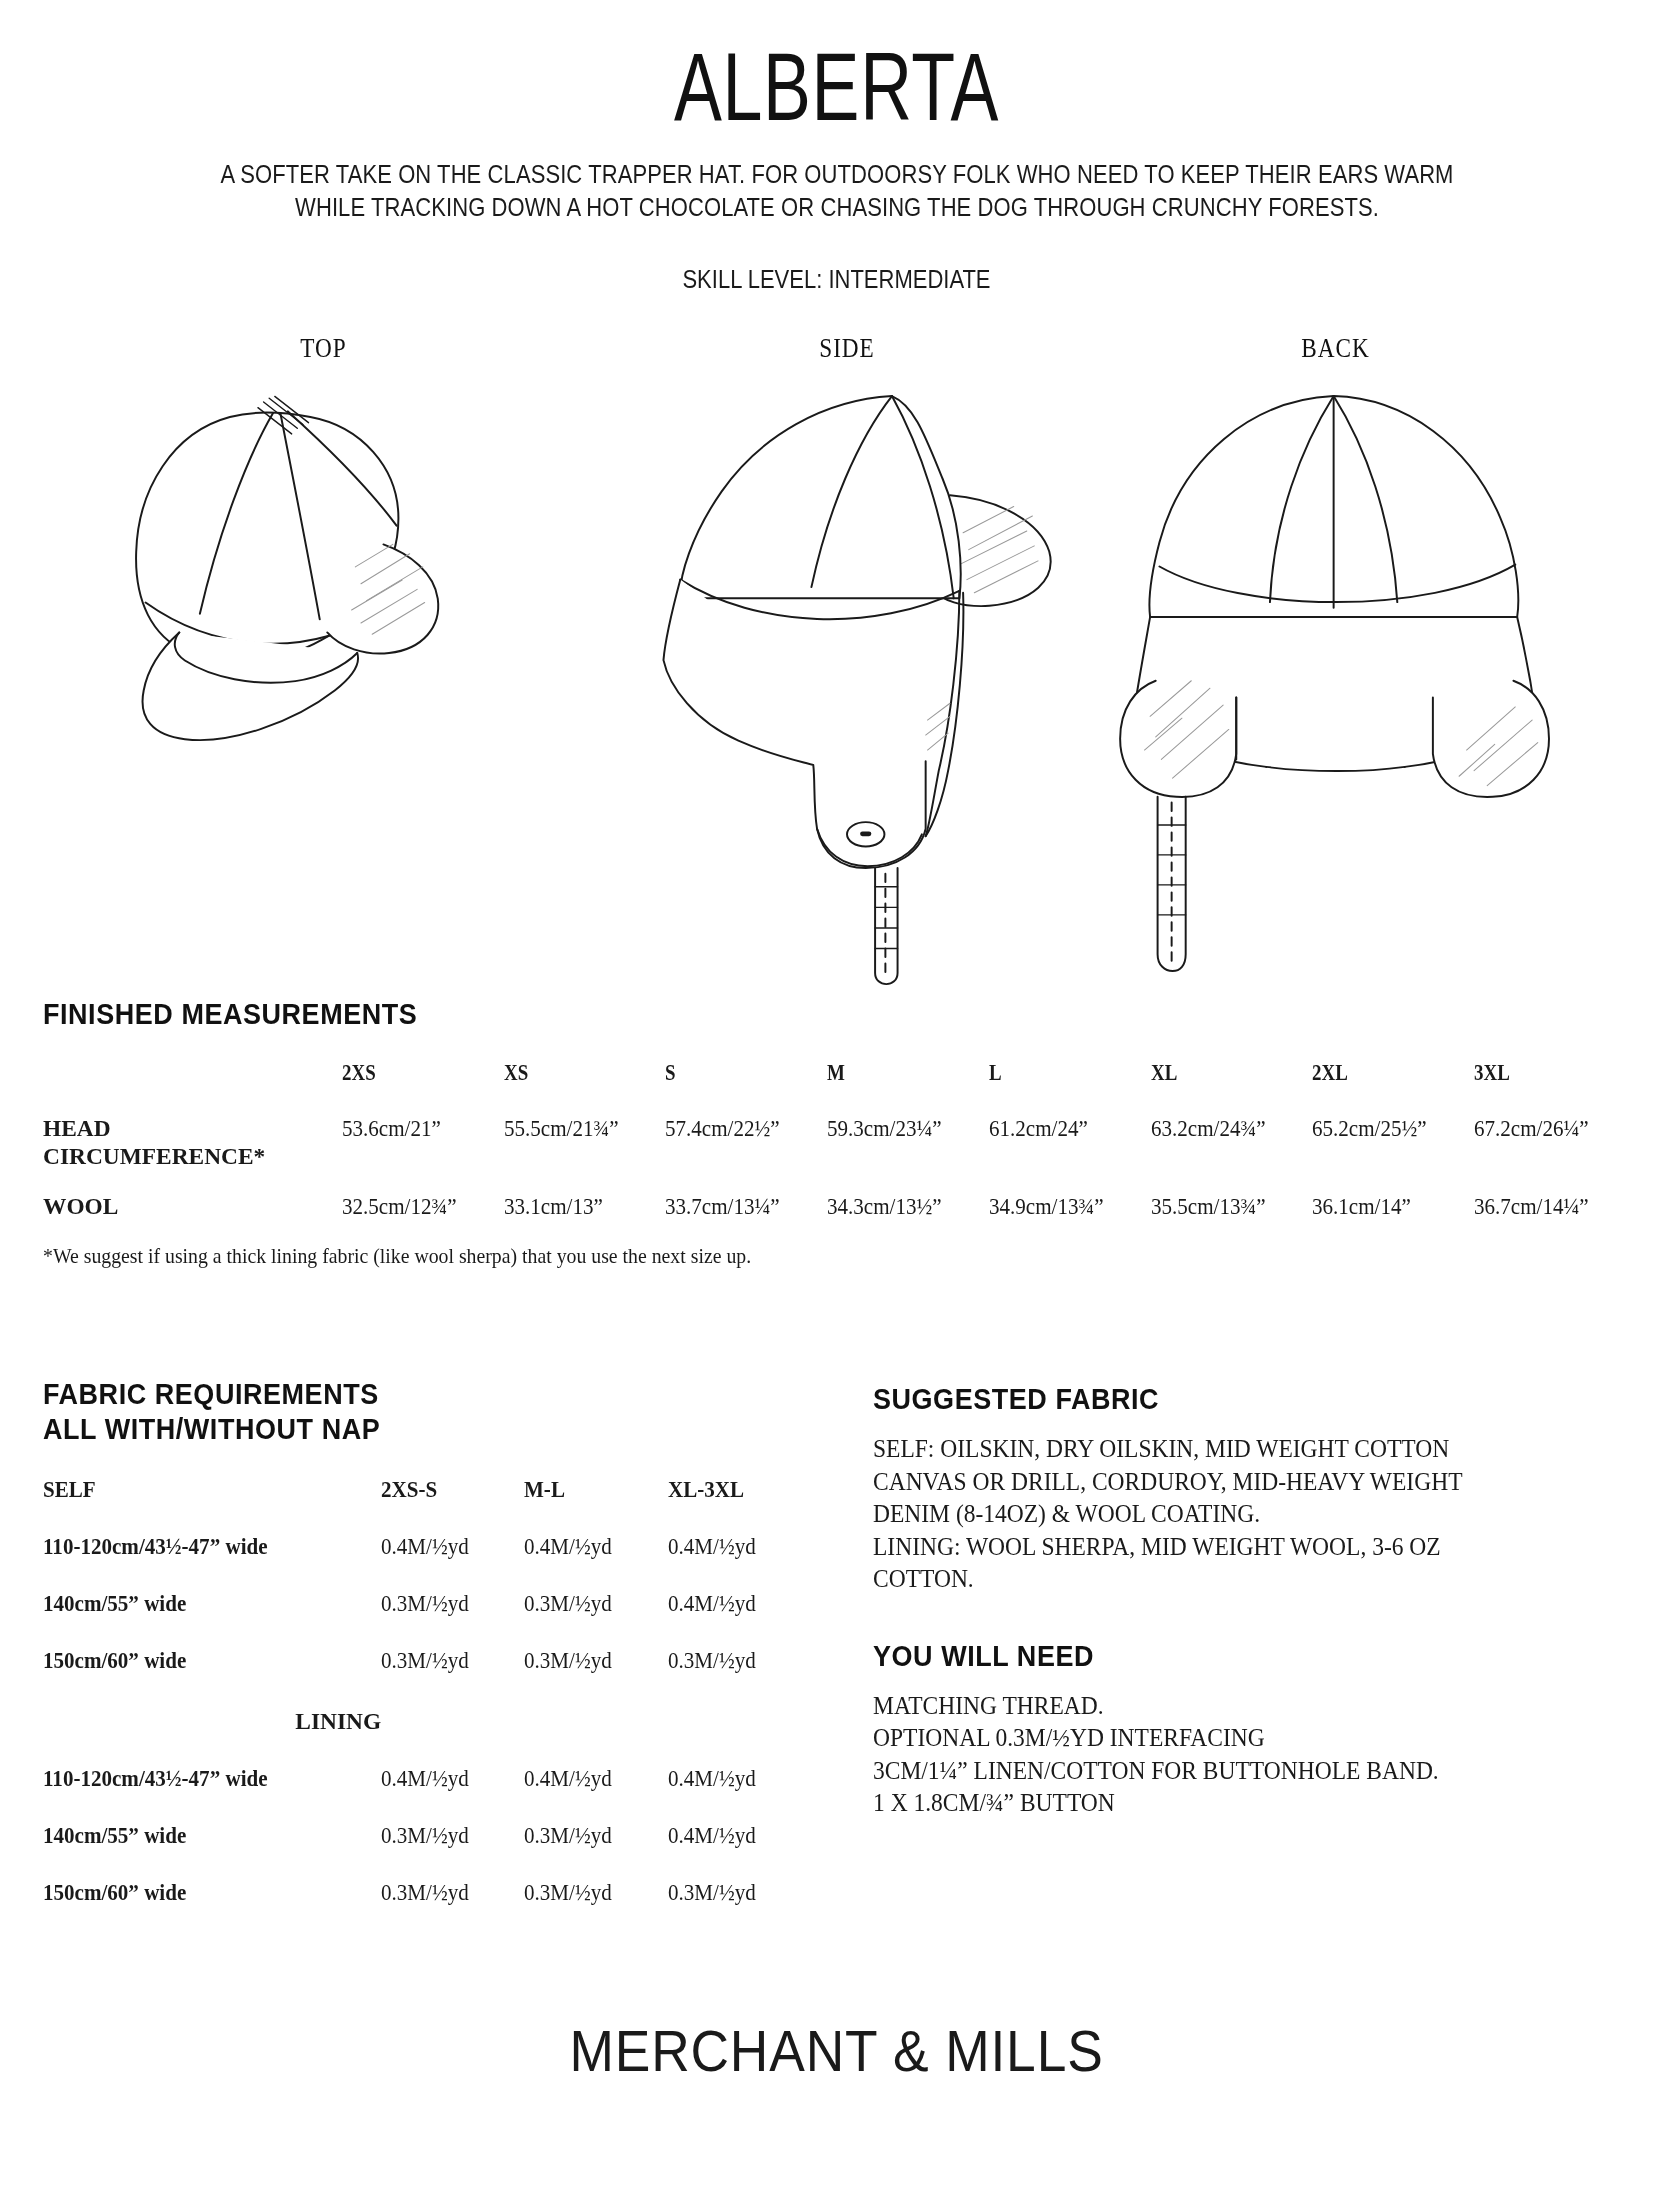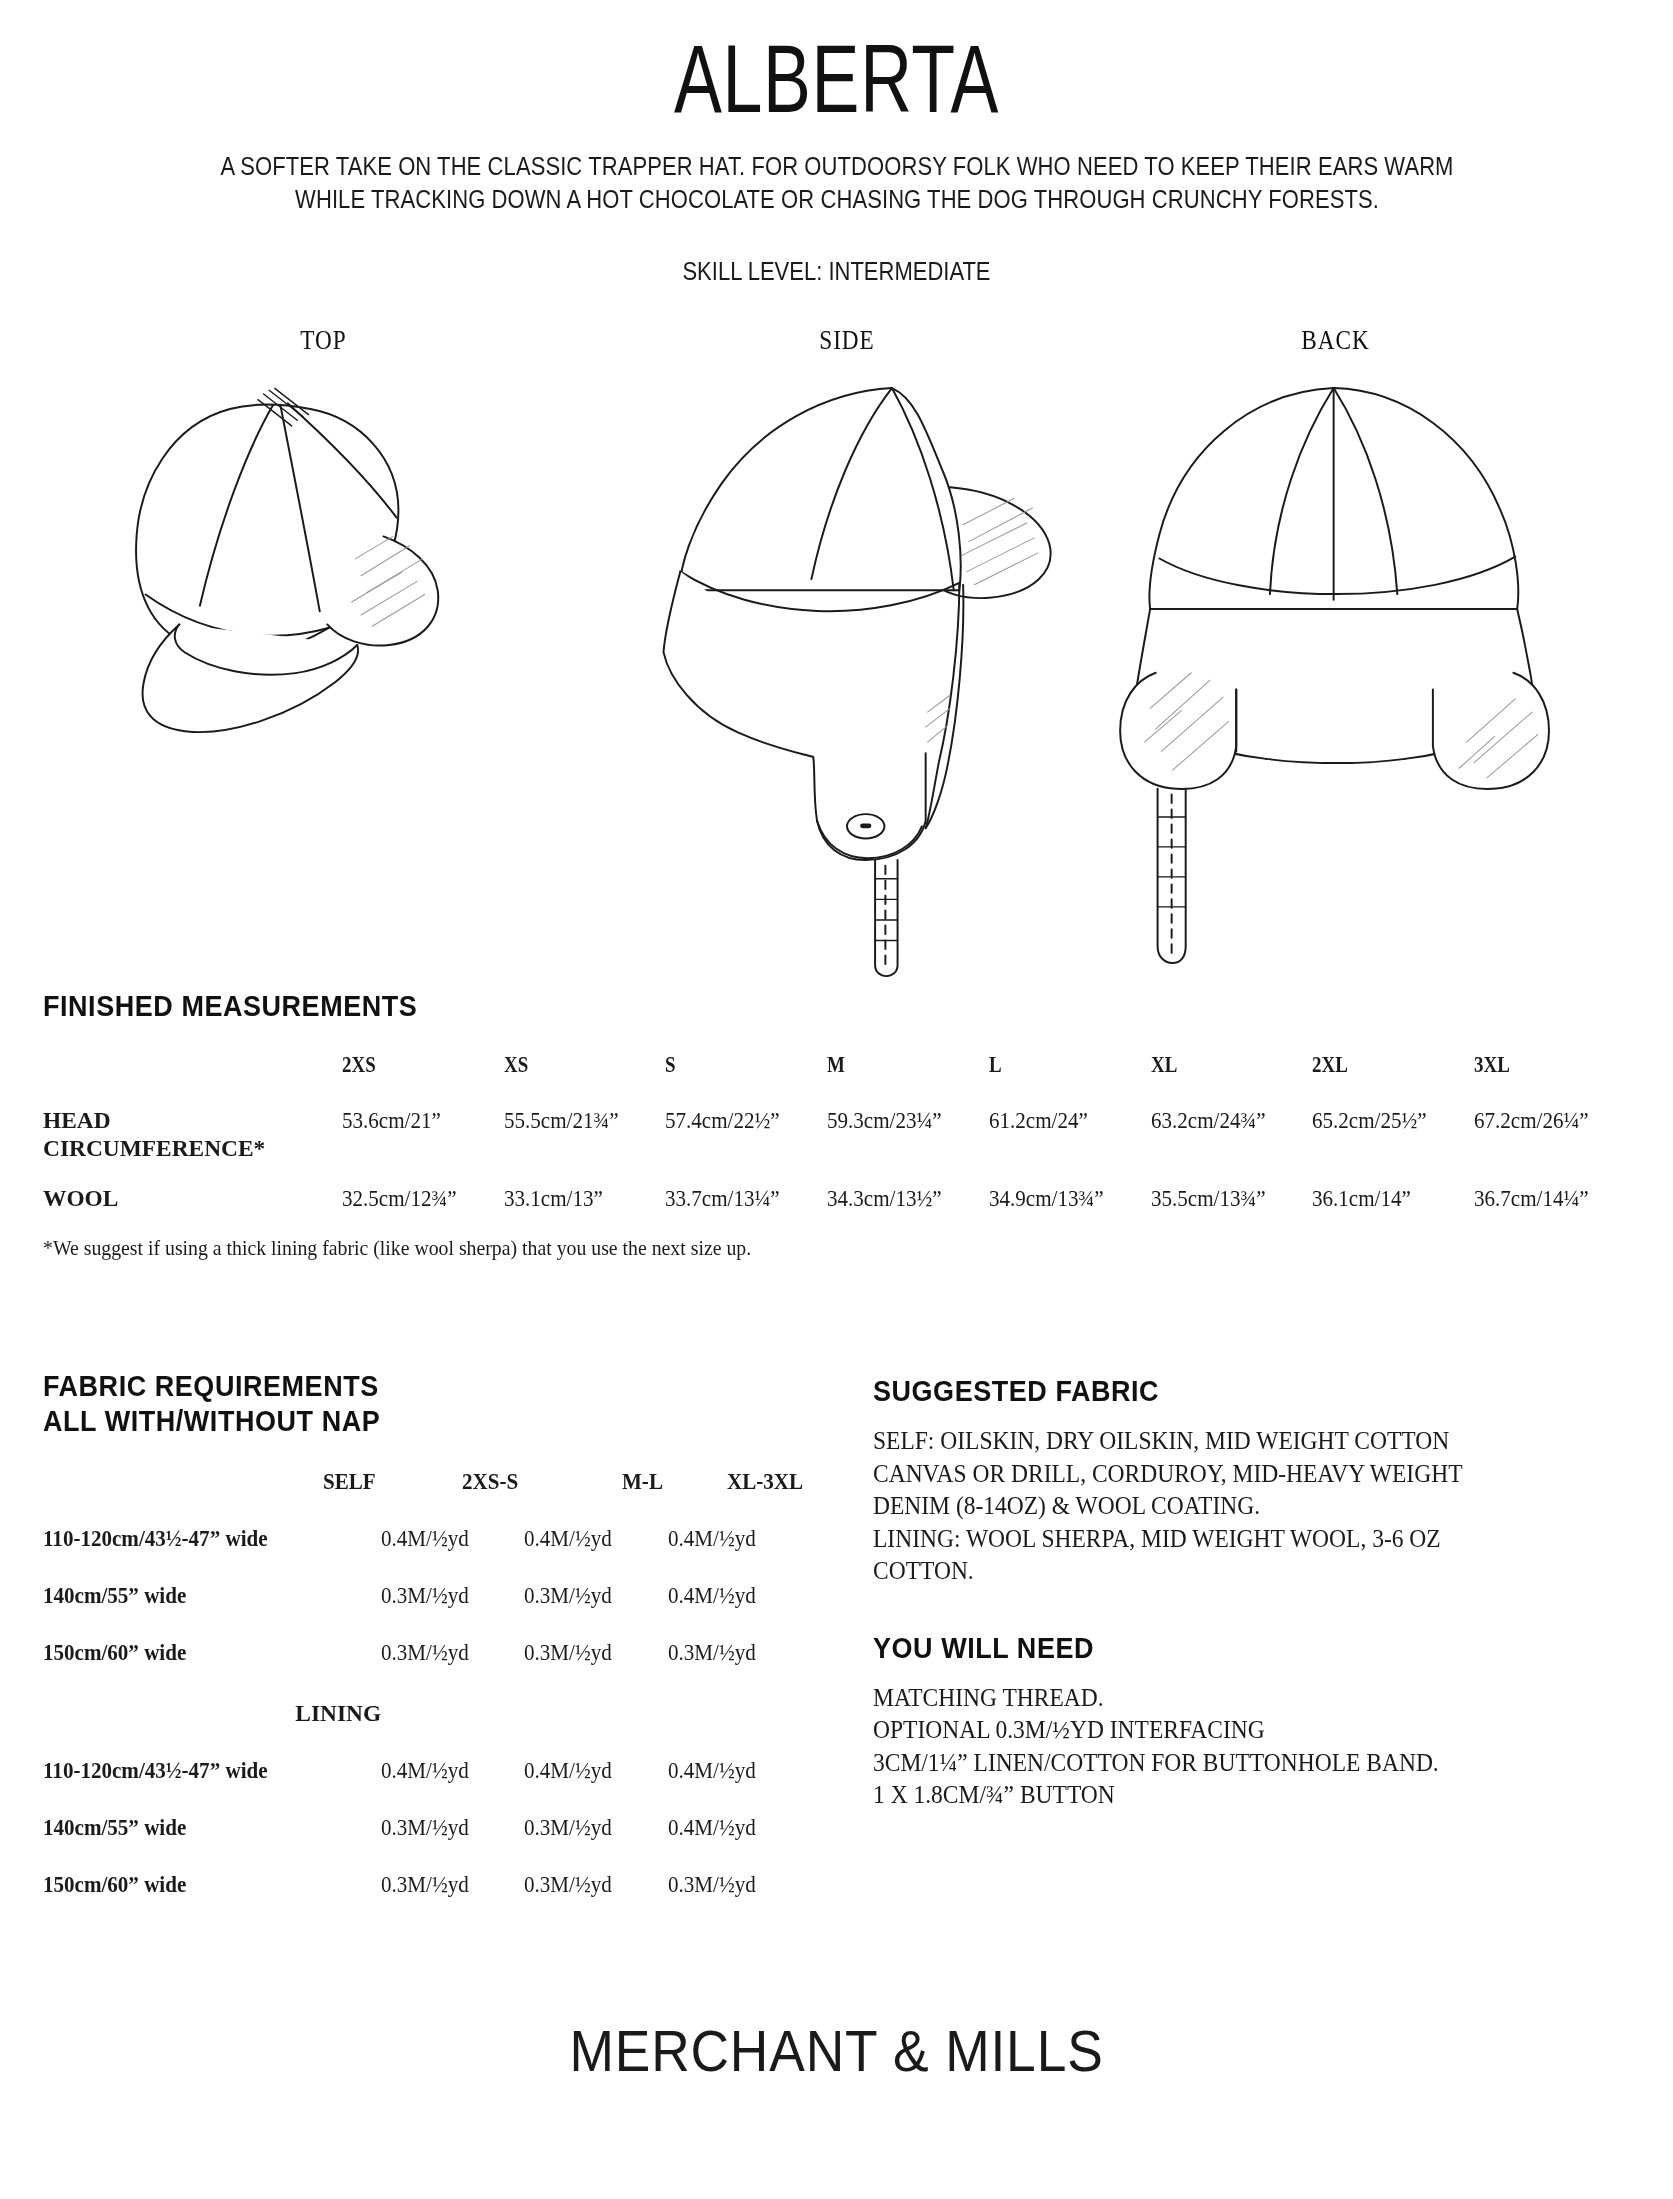--- a/index.html
+++ b/index.html
@@ -14,21 +14,21 @@
     font-family: "Liberation Sans", sans-serif;
     color: #1a1a1a;
     overflow: hidden;
   }
 
   .page {
     position: relative;
     width: 1673px;
     height: 2124px;
     box-sizing: border-box;
-    padding: 0 43px;
+    padding: 8px 43px;
   }
 
   
   .title {
     text-align: center;
     font-family: "Liberation Sans", sans-serif;
     font-size: 97px;
     font-weight: 400;
     letter-spacing: 0.9px;
     transform: scaleX(0.74);
@@ -174,21 +174,21 @@
 
   table.fab {
     border-collapse: collapse;
     font-family: "Liberation Serif", serif;
     margin-top: 15px;
     width: 768px;
   }
   table.fab th {
     font-size: 23.4px;
     font-weight: bold;
-    text-align: right;
+    text-align: left;
     padding: 13px 0 15px 0;
     white-space: nowrap;
   }
   table.fab td {
     font-size: 23.4px;
     padding: 15px 0;
     white-space: nowrap;
     vertical-align: baseline;
   }
   table.fab td.w-label,

